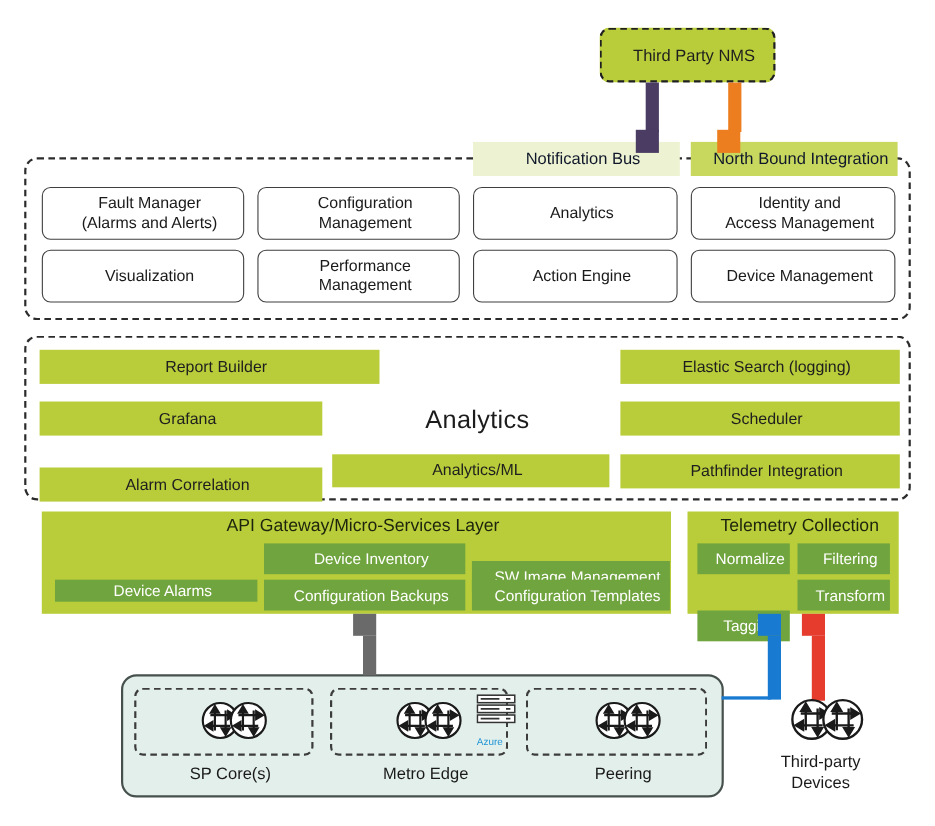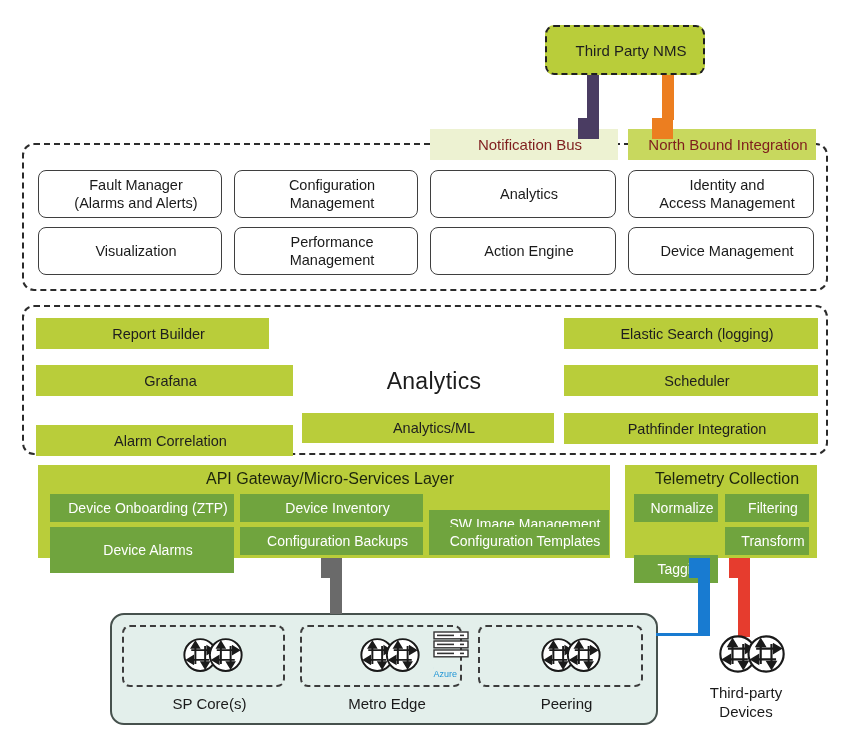--- a/index.html
+++ b/index.html
@@ -7,21 +7,21 @@
   .canvas{position:relative;width:850px;height:751px;background:#fff;overflow:hidden;}
   .abs{position:absolute;box-sizing:border-box;padding-left:12px;}
   .ctr{display:flex;align-items:center;justify-content:center;text-align:center;}
   .pre{white-space:pre-line;line-height:1.25;}
 
   .dashed-container{border:2px dashed #2b2b2b;border-radius:12px;}
 
   .nms-box{background:var(--main-green,#b9cd3a);border:2.5px dashed #1f1f1f;border-radius:9px;
            font-size:15px;color:#1e1e1e;}
 
-  .bus-bar{font-size:15px;color:#7f1d1d;z-index:3;}
+  .bus-bar{font-size:15px;color:#0f172a;z-index:3;}
   .bus-notif{background:var(--pale-green,#edf2d2);}
   .bus-nbi{background:var(--nbi-green,#c8d85e);}
 
   .whitebox{background:#fff;border:1.6px solid #3f3f3f;border-radius:8px;
             font-size:14.5px;color:#1a1a1a;z-index:2;}
 
   .greenbar{background:var(--main-green,#b9cd3a);font-size:14.5px;color:#1e1e1e;z-index:2;}
   .analytics-title{font-size:23px;color:#1c1c1c;letter-spacing:.3px;}
 
   .layer-panel{background:var(--main-green,#b9cd3a);}
@@ -97,21 +97,21 @@
   <div class="abs ctr whitebox pre" style="left:234px;top:227px;width:184px;height:48px;">
     <span class="pre">Performance
 Management</span></div>
   <div class="abs ctr whitebox pre" style="left:430px;top:227px;width:186px;height:48px;">
     <span class="pre">Action Engine</span></div>
   <div class="abs ctr whitebox pre" style="left:628px;top:227px;width:186px;height:48px;">
     <span class="pre">Device Management</span></div>
 
   <div class="abs dashed-container" style="left:22px;top:305px;width:806px;height:150px;"></div>
 
-  <div class="abs ctr greenbar" style="left:36px;top:318px;width:233px;height:31px;">
+  <div class="abs ctr greenbar" style="left:36px;top:318px;width:309px;height:31px;">
     <span>Report Builder</span>
     </div>
   <div class="abs ctr greenbar" style="left:564px;top:318px;width:254px;height:31px;">
     <span>Elastic Search (logging)</span>
     </div>
 
   <div class="abs ctr greenbar" style="left:36px;top:365px;width:257px;height:31px;">
     <span>Grafana</span>
     </div>
   <div class="abs ctr analytics-title" style="left:302px;top:362px;width:252px;height:38px;">
@@ -129,30 +129,27 @@
     </div>
   <div class="abs ctr greenbar" style="left:564px;top:413px;width:254px;height:31px;">
     <span>Pathfinder Integration</span>
     </div>
 
   <div class="abs layer-panel" style="left:38px;top:465px;width:572px;height:93px;">
     <div class="ctr layer-title" style="height:28px;">
       <span>API Gateway/Micro-Services Layer</span>
     </div>
   </div>
-  <div class="abs ctr innerbox" style="left:50px;top:494px;width:184px;height:28px;">
-    <span>Device Onboarding (ZTP)</span>
-    </div>
   <div class="abs ctr innerbox" style="left:240px;top:494px;width:183px;height:28px;">
     <span>Device Inventory</span>
     </div>
   <div class="abs ctr innerbox" style="left:429px;top:510px;width:180px;height:28px;">
     <span>SW Image Management</span>
     </div>
-  <div class="abs ctr innerbox" style="left:50px;top:527px;width:184px;height:46px;">
+  <div class="abs ctr innerbox" style="left:50px;top:527px;width:184px;height:20px;">
     <span>Device Alarms</span>
     </div>
   <div class="abs ctr innerbox" style="left:240px;top:527px;width:183px;height:28px;">
     <span>Configuration Backups</span>
     </div>
   <div class="abs ctr innerbox" style="left:429px;top:527px;width:180px;height:28px;">
     <span>Configuration Templates</span>
     </div>
 
   <div class="abs layer-panel" style="left:625px;top:465px;width:192px;height:93px;">

